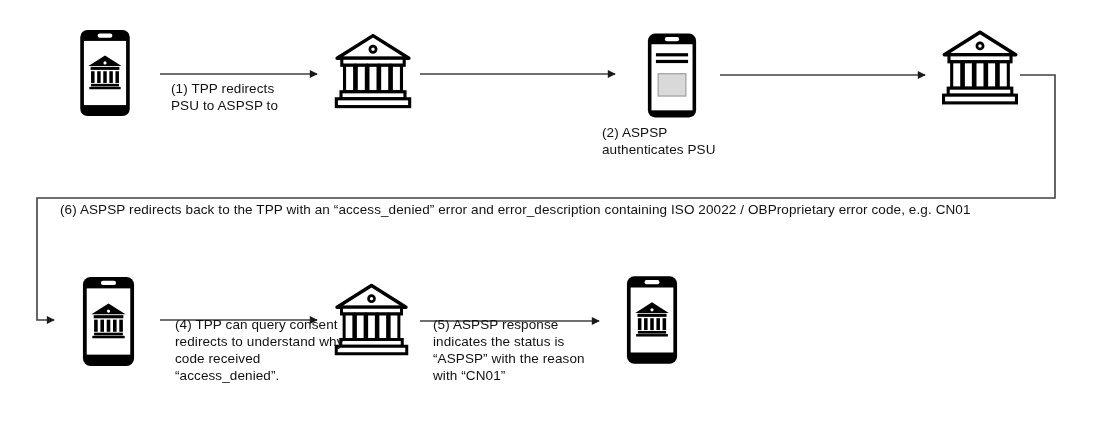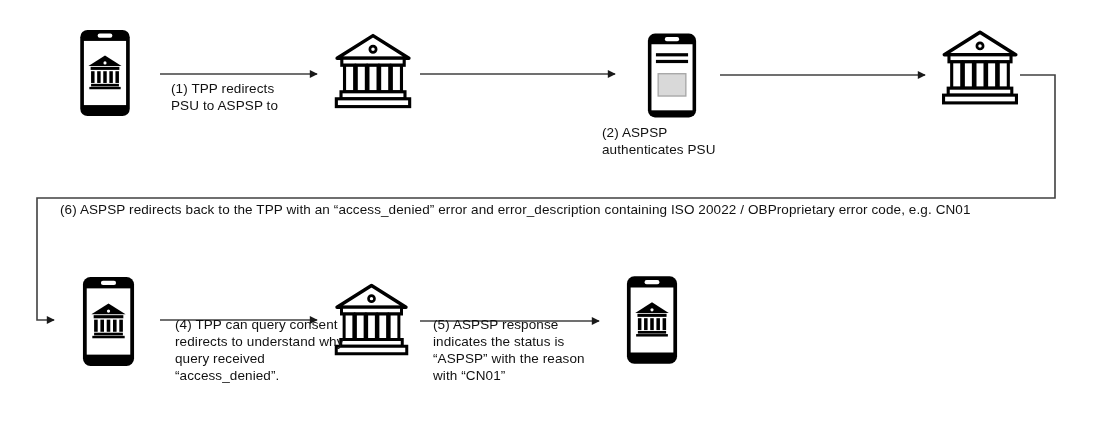--- a/index.html
+++ b/index.html
@@ -141,21 +141,21 @@
     <div>authenticates PSU</div>
   </div>
 
   <div class="label" style="left:60px; top:201px;">
     <div>(6) ASPSP redirects back to the TPP with an “access_denied” error and error_description containing ISO 20022 / OBProprietary error code, e.g. CN01</div>
   </div>
 
   <div class="label" style="left:147px; top:316px;margin-left:28px;">
     <div>(4) TPP can query consent</div>
     <div>redirects to understand why</div>
-    <div>query received</div>
+    <div>code received</div>
     <div>“access_denied”.</div>
   </div>
 
   <div class="label" style="left:433px; top:316px;">
     <div>(5) ASPSP response</div>
     <div>indicates the status is</div>
     <div>“ASPSP” with the reason</div>
     <div>with “CN01”</div>
   </div>
 

